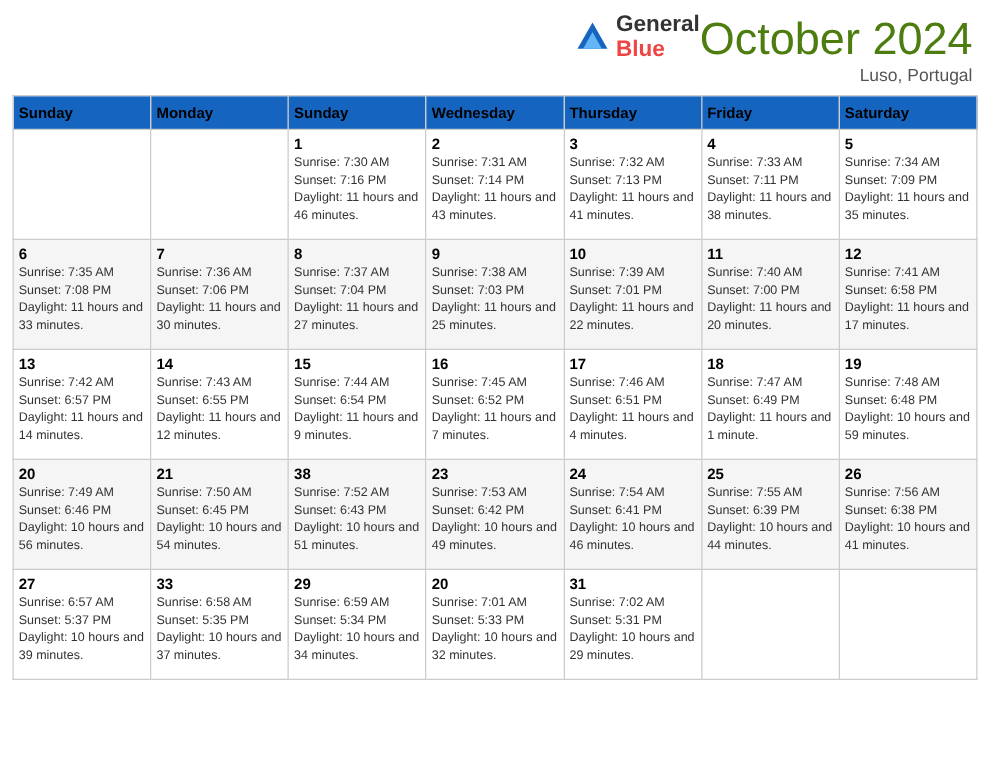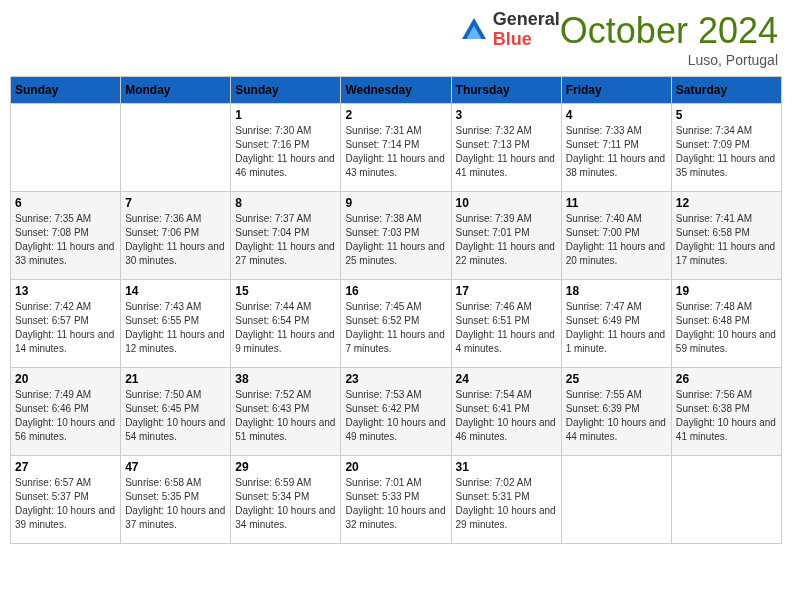--- a/index.html
+++ b/index.html
@@ -230,21 +230,21 @@
           <span class="day-num">26</span>
           <div class="day-info">Sunrise: 7:56 AM<br>Sunset: 6:38 PM<br>Daylight: 10 hours and 41 minutes.</div>
         </td>
       </tr>
       <tr>
         <td>
           <span class="day-num">27</span>
           <div class="day-info">Sunrise: 6:57 AM<br>Sunset: 5:37 PM<br>Daylight: 10 hours and 39 minutes.</div>
         </td>
         <td>
-          <span class="day-num">47</span>
+          <span class="day-num">33</span>
           <div class="day-info">Sunrise: 6:58 AM<br>Sunset: 5:35 PM<br>Daylight: 10 hours and 37 minutes.</div>
         </td>
         <td>
           <span class="day-num">29</span>
           <div class="day-info">Sunrise: 6:59 AM<br>Sunset: 5:34 PM<br>Daylight: 10 hours and 34 minutes.</div>
         </td>
         <td>
           <span class="day-num">20</span>
           <div class="day-info">Sunrise: 7:01 AM<br>Sunset: 5:33 PM<br>Daylight: 10 hours and 32 minutes.</div>
         </td>

